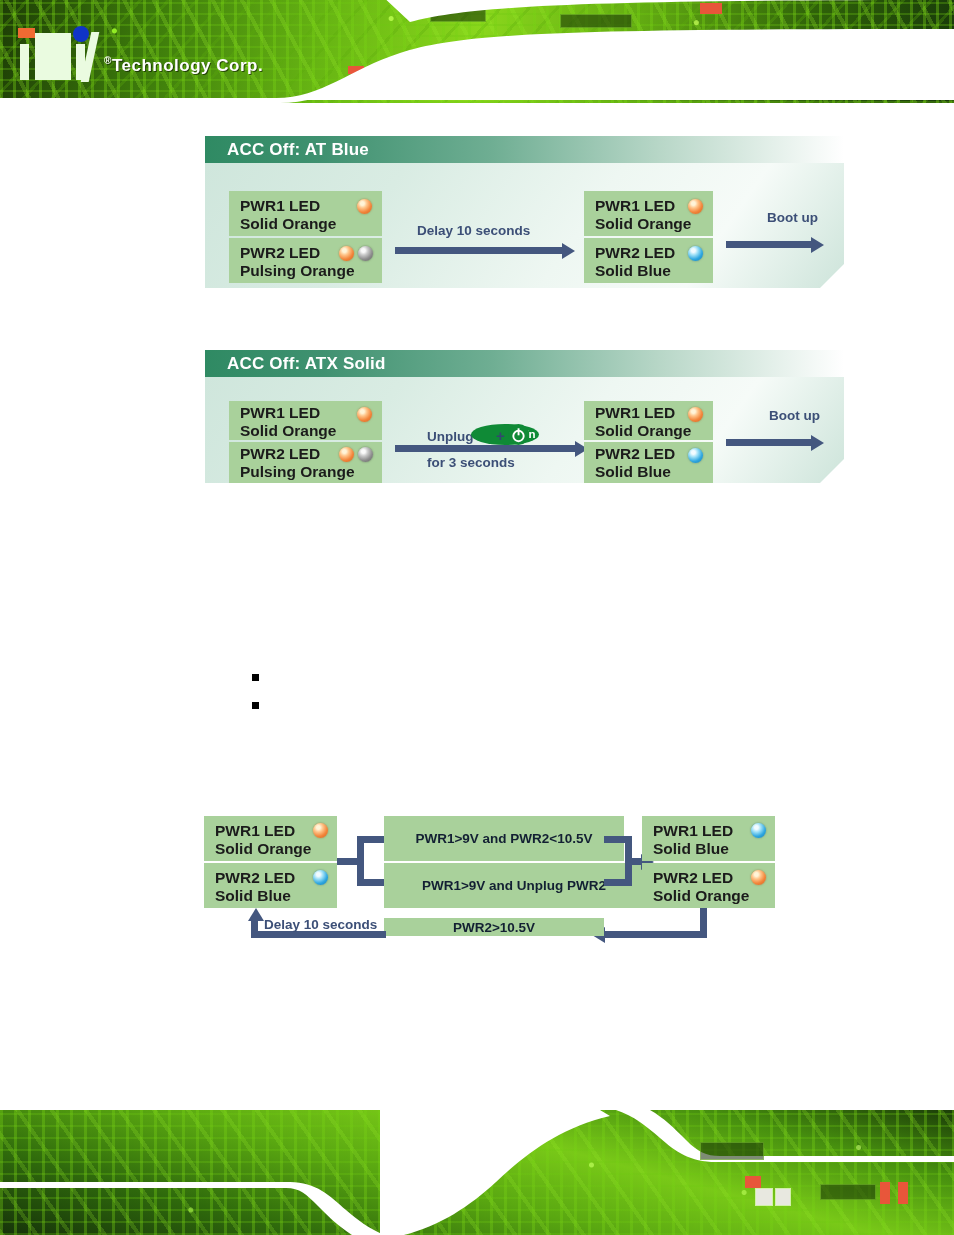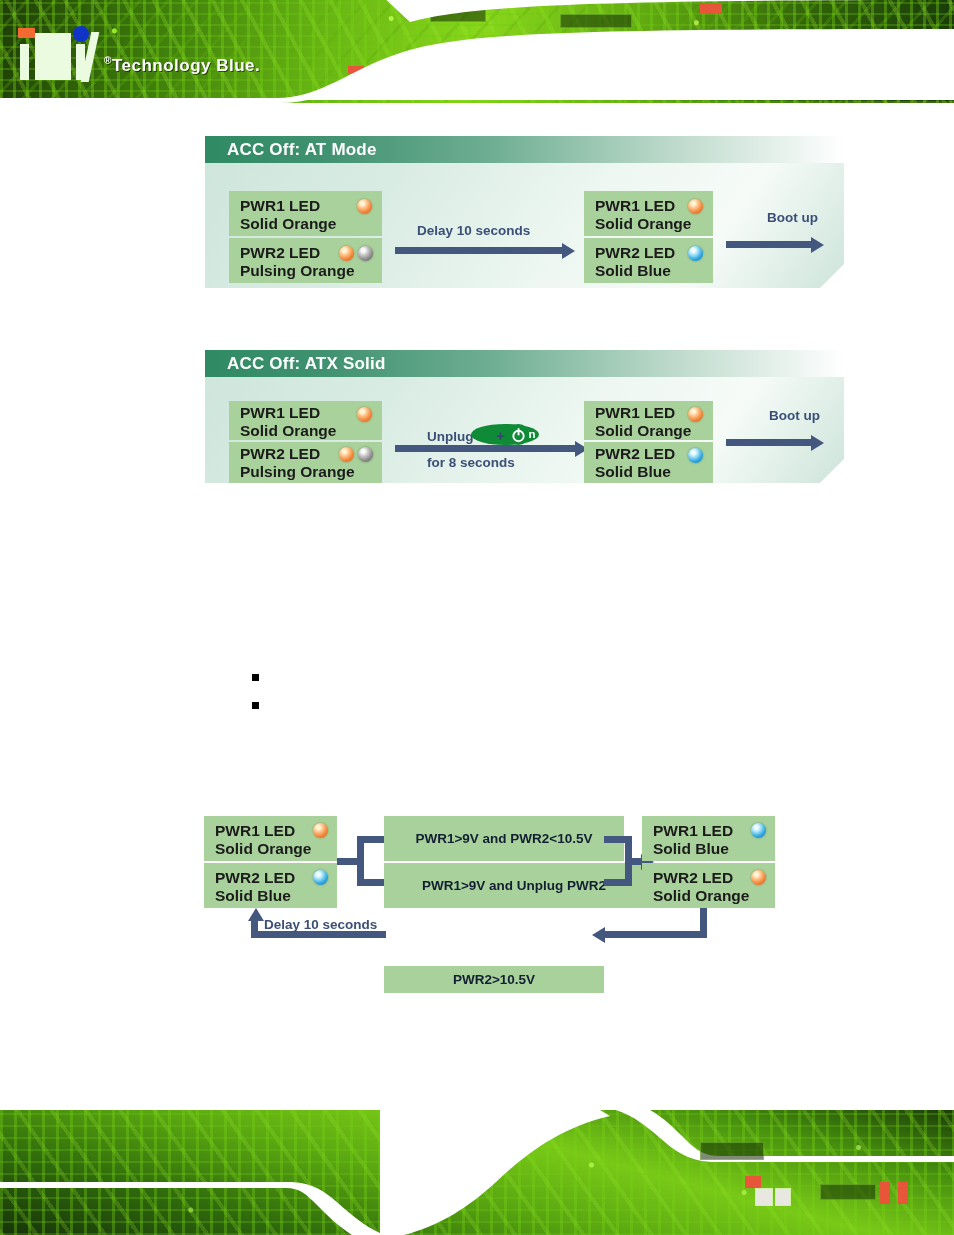--- a/index.html
+++ b/index.html
@@ -158,27 +158,27 @@
   </svg>
 
   <div class="logo">
     <div class="logo-dotred"></div>
     <div class="logo-i"></div>
     <div class="logo-E"></div>
     <div class="logo-dotblue"></div>
     <div class="logo-i2"></div>
     <div class="logo-slash"></div>
     <div class="logo-text">
-      <span class="logo-reg">®</span><span>Technology Blue.</span>
+      <span class="logo-reg">®</span><span>Technology Corp.</span>
     </div>
   </div>
 </div>
 
 <div class="panel" style="left:205px;top:136px;width:639px;">
-  <div class="panel-title">ACC Off: AT Mode</div>
+  <div class="panel-title">ACC Off: AT Blue</div>
   <div class="panel-body" style="height:125px;">
 
     <div class="ledbox" style="left:24px;top:28px;width:153px;height:45px;">
       <div class="l1">PWR1 LED</div>
       <div class="l2">Solid Orange</div>
       <div class="led orange" style="right:10px;top:8px;"></div>
     </div>
     <div class="ledbox" style="left:24px;top:75px;width:153px;height:45px;">
       <div class="l1">PWR2 LED</div>
       <div class="l2">Pulsing Orange</div>
@@ -227,21 +227,21 @@
     <div class="keycap" style="left:266px;top:47px;padding-left:47px;">Fn</div>
     <div class="plus" style="left:291px;top:50px;">+</div>
     <div class="keycap pwr" style="left:303px;top:47px;">
       <svg class="pwr-glyph" viewBox="0 0 21 21">
         <circle cx="10.5" cy="12" r="5.2" fill="none" stroke="#ffffff" stroke-width="1.9"></circle>
         <rect x="9.6" y="4.3" width="1.9" height="7" fill="#ffffff"></rect>
       </svg>
     </div>
     <div class="arrow-line" style="left:190px;top:68px;width:180px;"></div>
     <div class="arrow-head-r" style="left:370px;top:63.5px;"></div>
-    <div class="arrow-label" style="left:222px;top:78px;">for 8 seconds</div>
+    <div class="arrow-label" style="left:222px;top:78px;">for 3 seconds</div>
 
     <div class="ledbox" style="left:379px;top:24px;width:129px;height:39px;">
       <div class="l1" style="top:3px;">PWR1 LED</div>
       <div class="l2" style="top:21px;">Solid Orange</div>
       <div class="led orange" style="right:10px;top:6px;"></div>
     </div>
     <div class="ledbox" style="left:379px;top:65px;width:129px;height:41px;">
       <div class="l1" style="top:3px;">PWR2 LED</div>
       <div class="l2" style="top:21px;">Solid Blue</div>
       <div class="led blue" style="right:10px;top:6px;"></div>
@@ -299,21 +299,21 @@
   <div class="fbox" style="left:642px;top:863px;width:133px;height:45px;">
     <div class="l1">PWR2 LED</div>
     <div class="l2">Solid Orange</div>
     <div class="led orange" style="right:9px;top:7px;"></div>
   </div>
 
   <div class="vline" style="left:700px;top:908px;height:30px;"></div>
   <div class="arrow-line" style="left:604px;top:931px;width:100px;"></div>
   <div class="arrow-head-l" style="left:592px;top:926.5px;"></div>
 
-  <div class="cbox" style="left:384px;top:918px;width:220px;height:27px;margin-top:48px;">
+  <div class="cbox" style="left:384px;top:918px;width:220px;height:18px;">
     <span>PWR2&gt;10.5V</span>
   </div>
 
   <div class="arrow-line" style="left:251px;top:931px;width:135px;"></div>
   <div class="vline" style="left:251px;top:920px;height:18px;"></div>
   <div class="arrow-head-u" style="left:247.5px;top:908px;"></div>
   <div class="arrow-label" style="left:264px;top:917px;">Delay 10 seconds</div>
 </div>
 
 <div class="footer">

